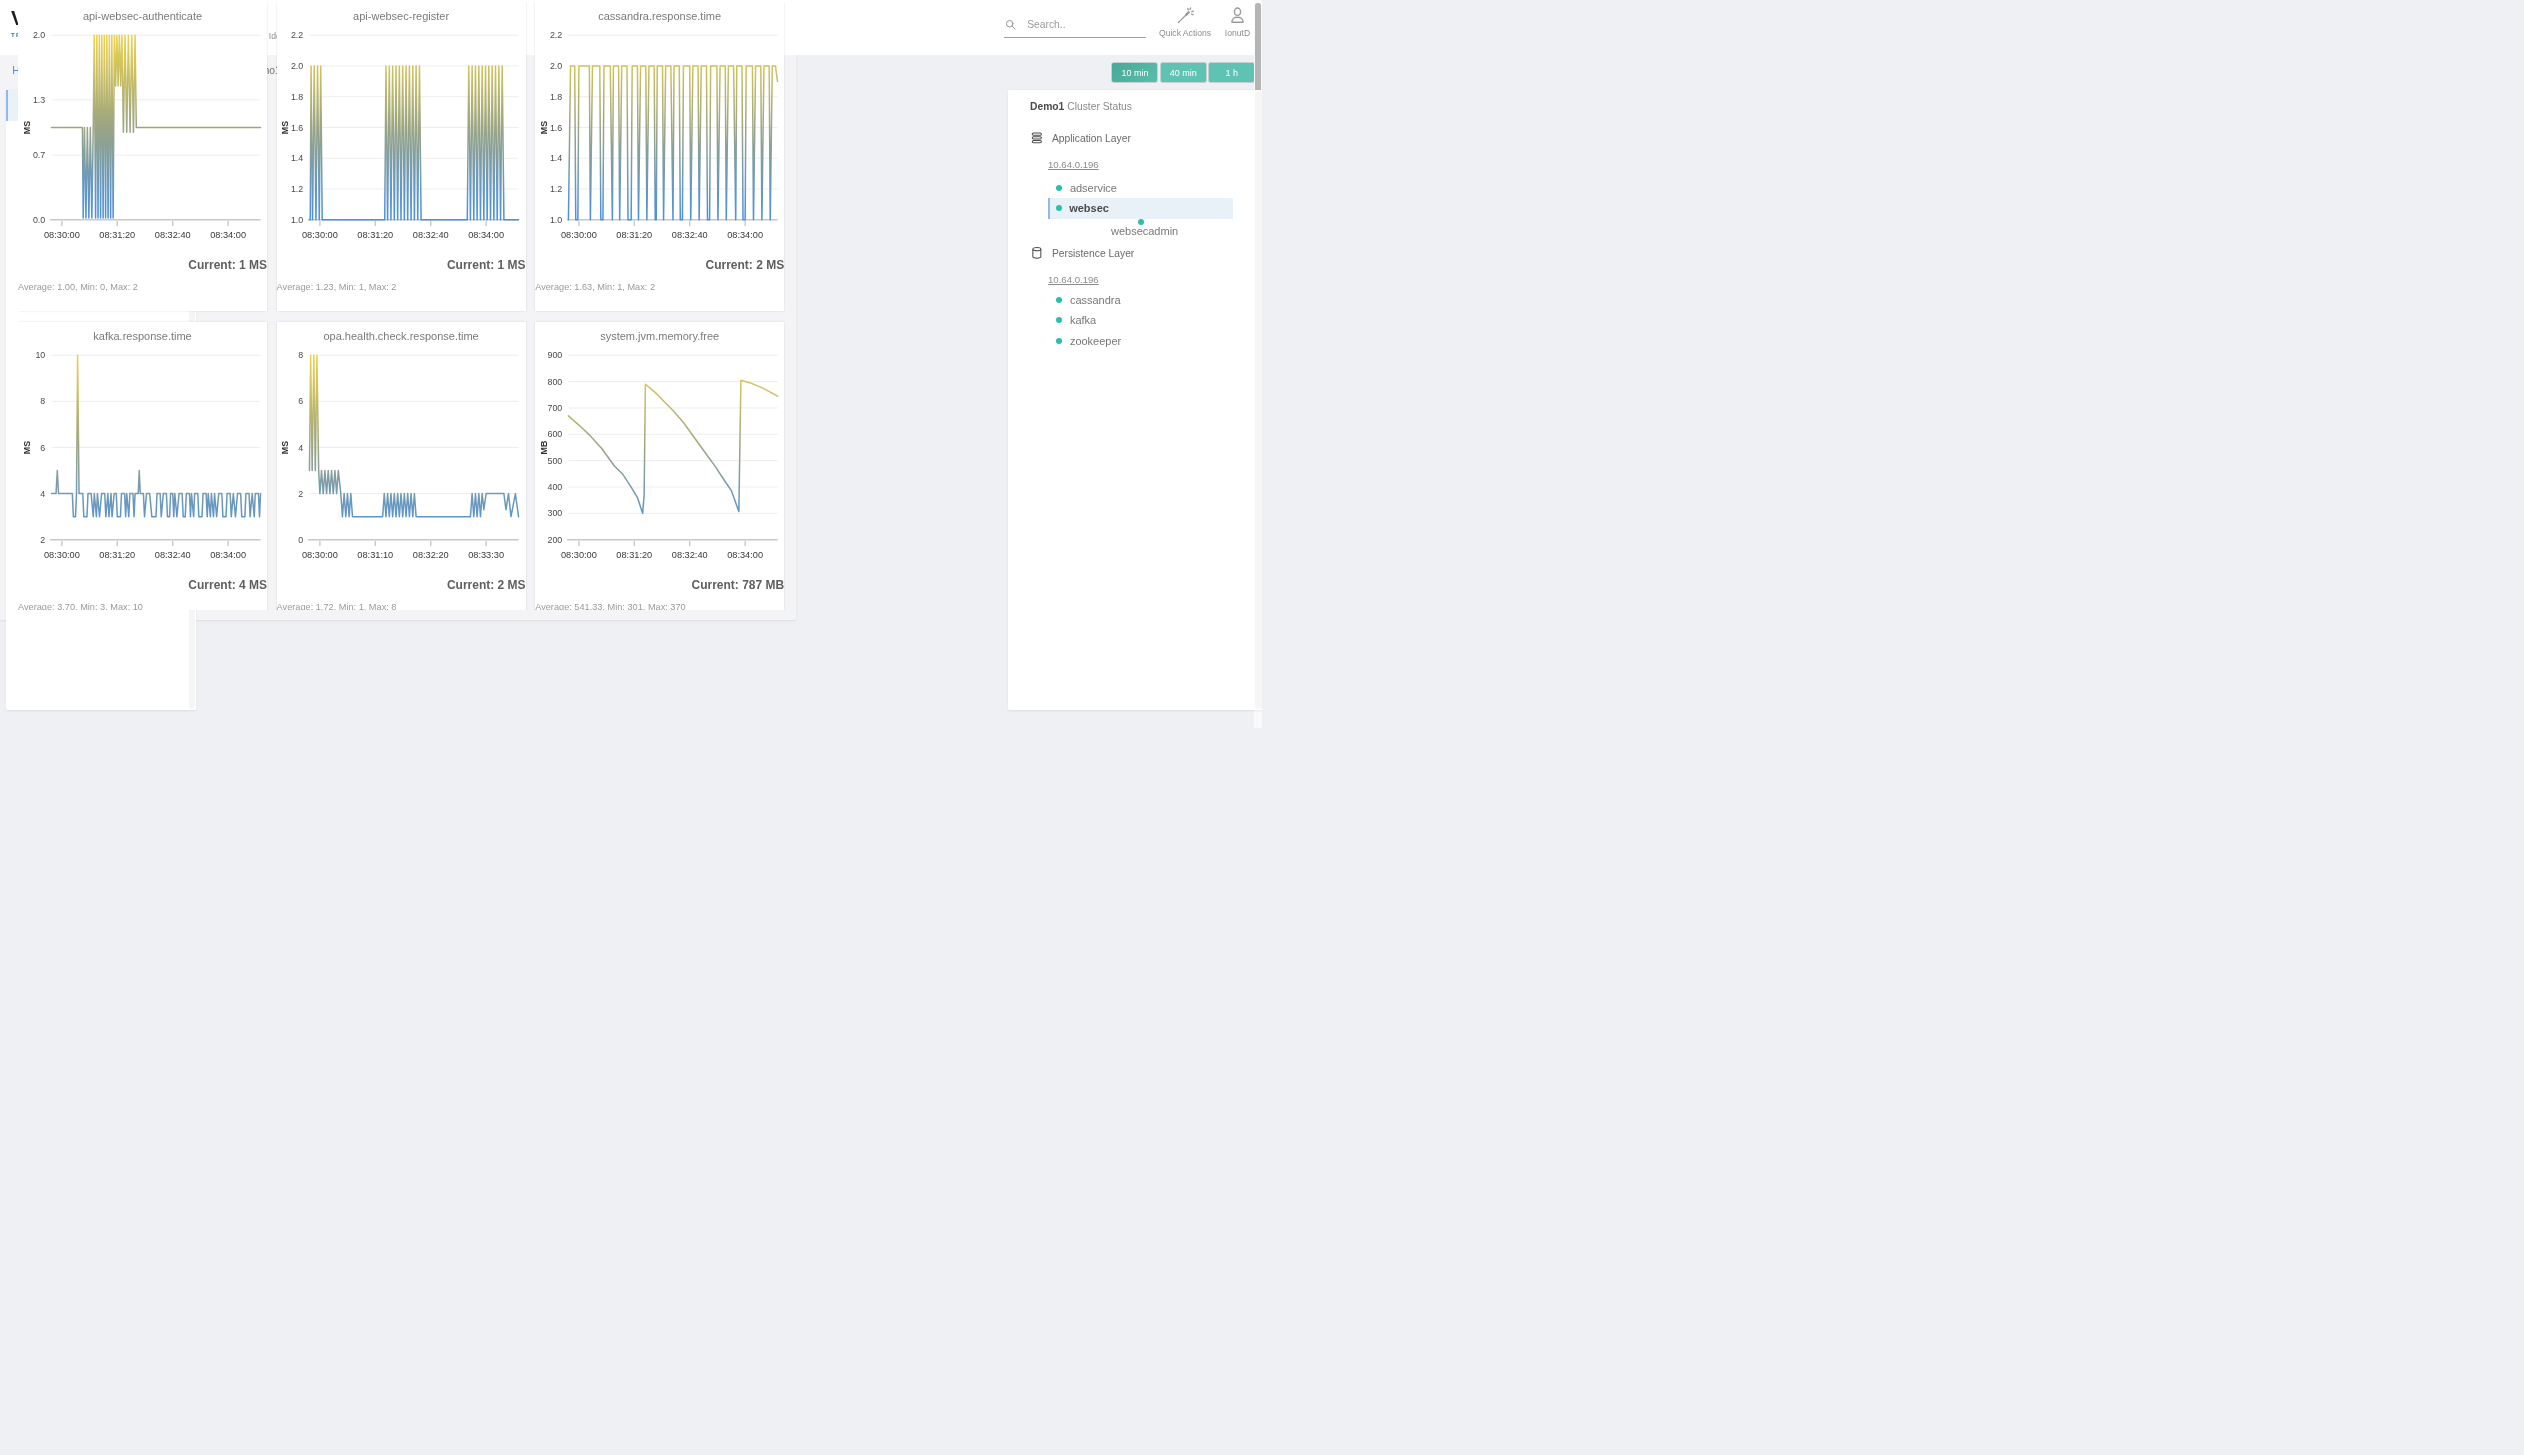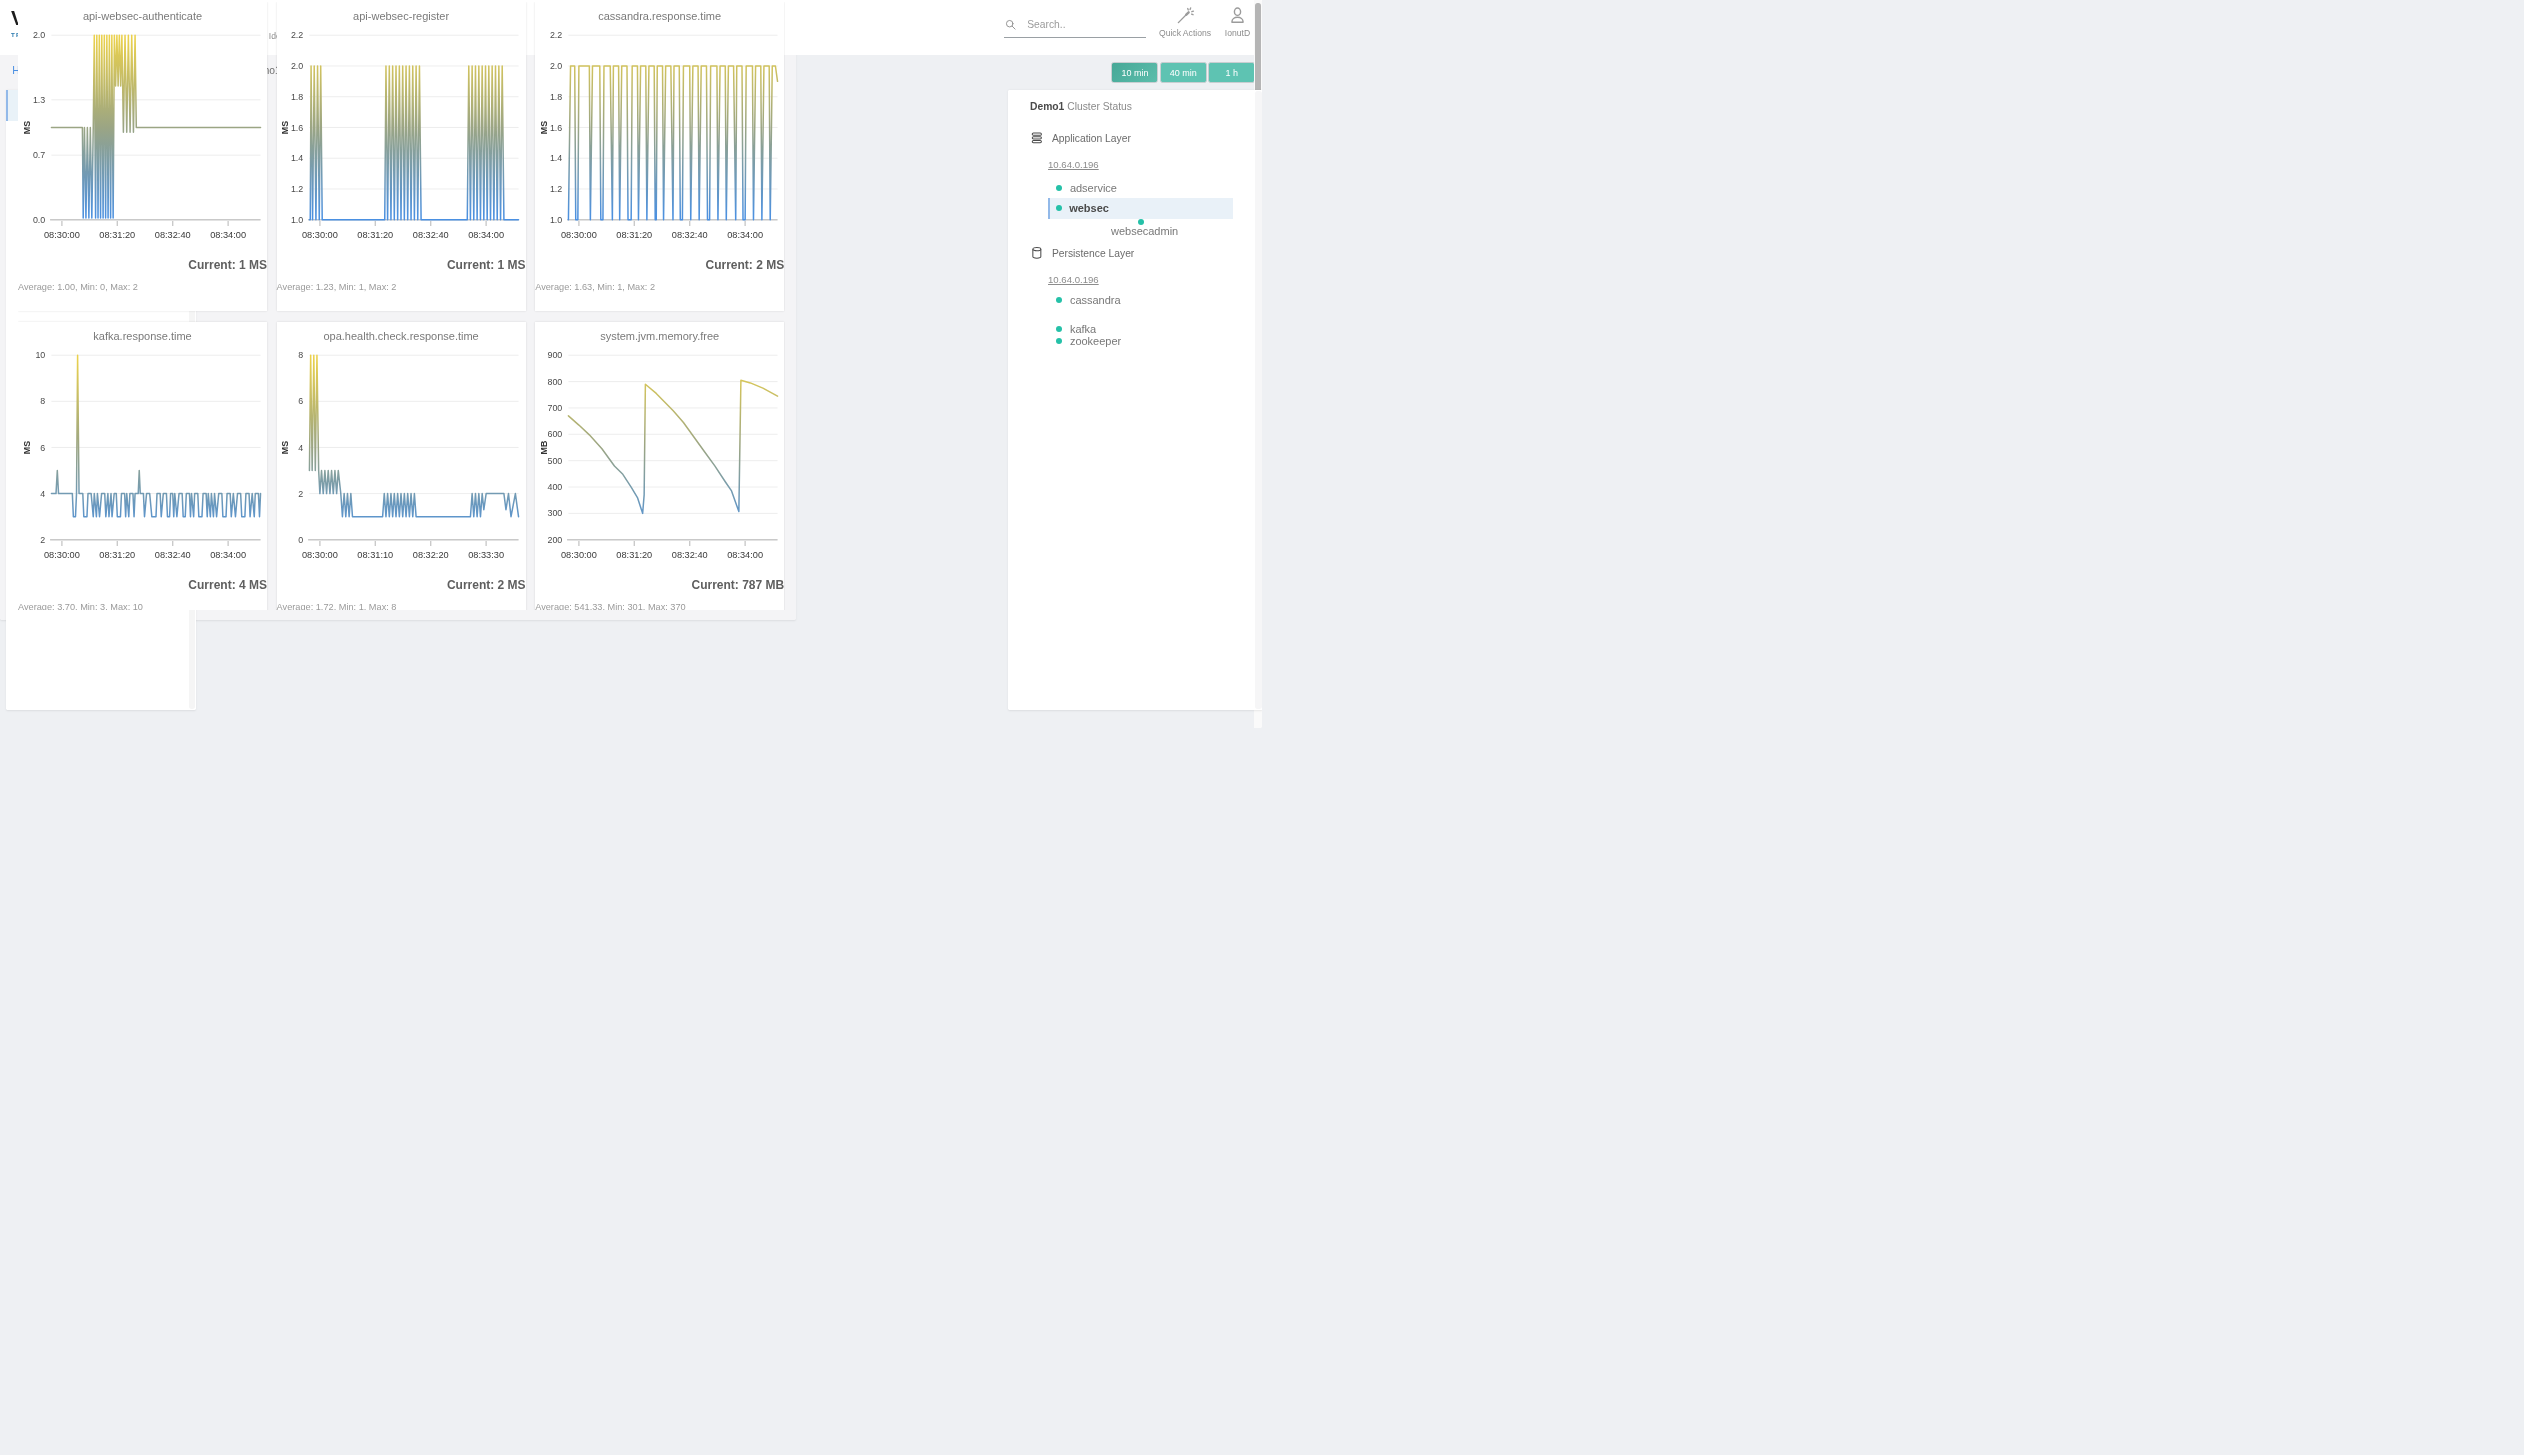--- a/index.html
+++ b/index.html
@@ -473,21 +473,21 @@
           <ellipse cx="12" cy="5.5" rx="7" ry="2.8"></ellipse>
           <path d="M5 5.5v13c0 1.6 3.1 2.8 7 2.8s7-1.2 7-2.8v-13"></path>
         </svg>
       <span class="lh-label">Persistence Layer</span>
     </div>
     <div class="layer-host" style="top:179px;">10.64.0.196</div>
     <div class="svc" style="top:200px;">
       <span class="dot"></span>
       <span class="svc-label">cassandra</span>
     </div>
-    <div class="svc" style="top:220px;margin-top:9px;">
+    <div class="svc" style="top:220px;">
       <span class="dot"></span>
       <span class="svc-label">kafka</span>
     </div>
     <div class="svc" style="top:241px;">
       <span class="dot"></span>
       <span class="svc-label">zookeeper</span>
     </div>
     <div class="r-track"></div>
   </div>
 

